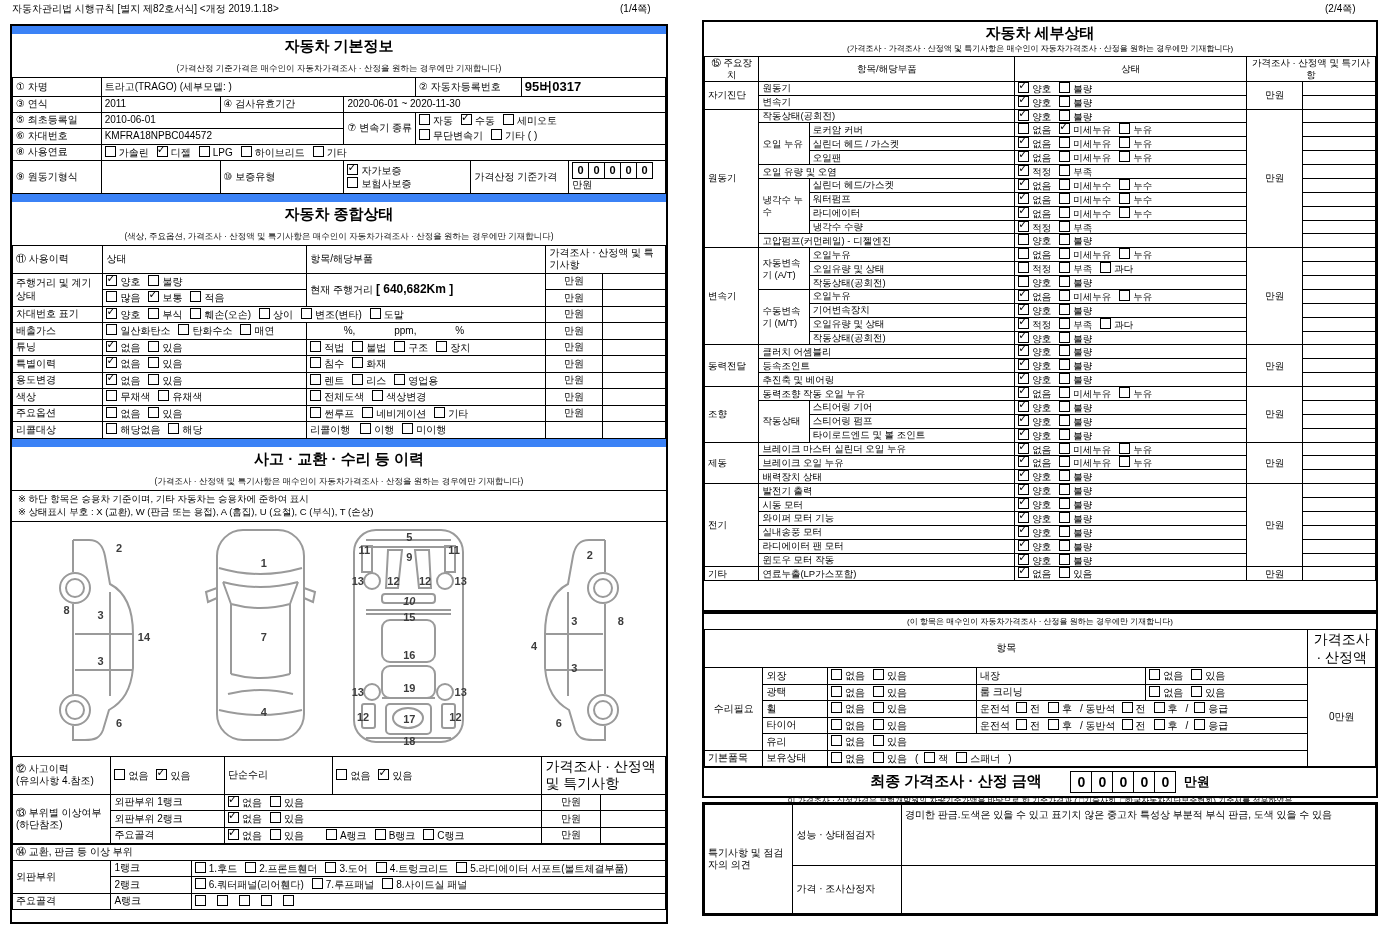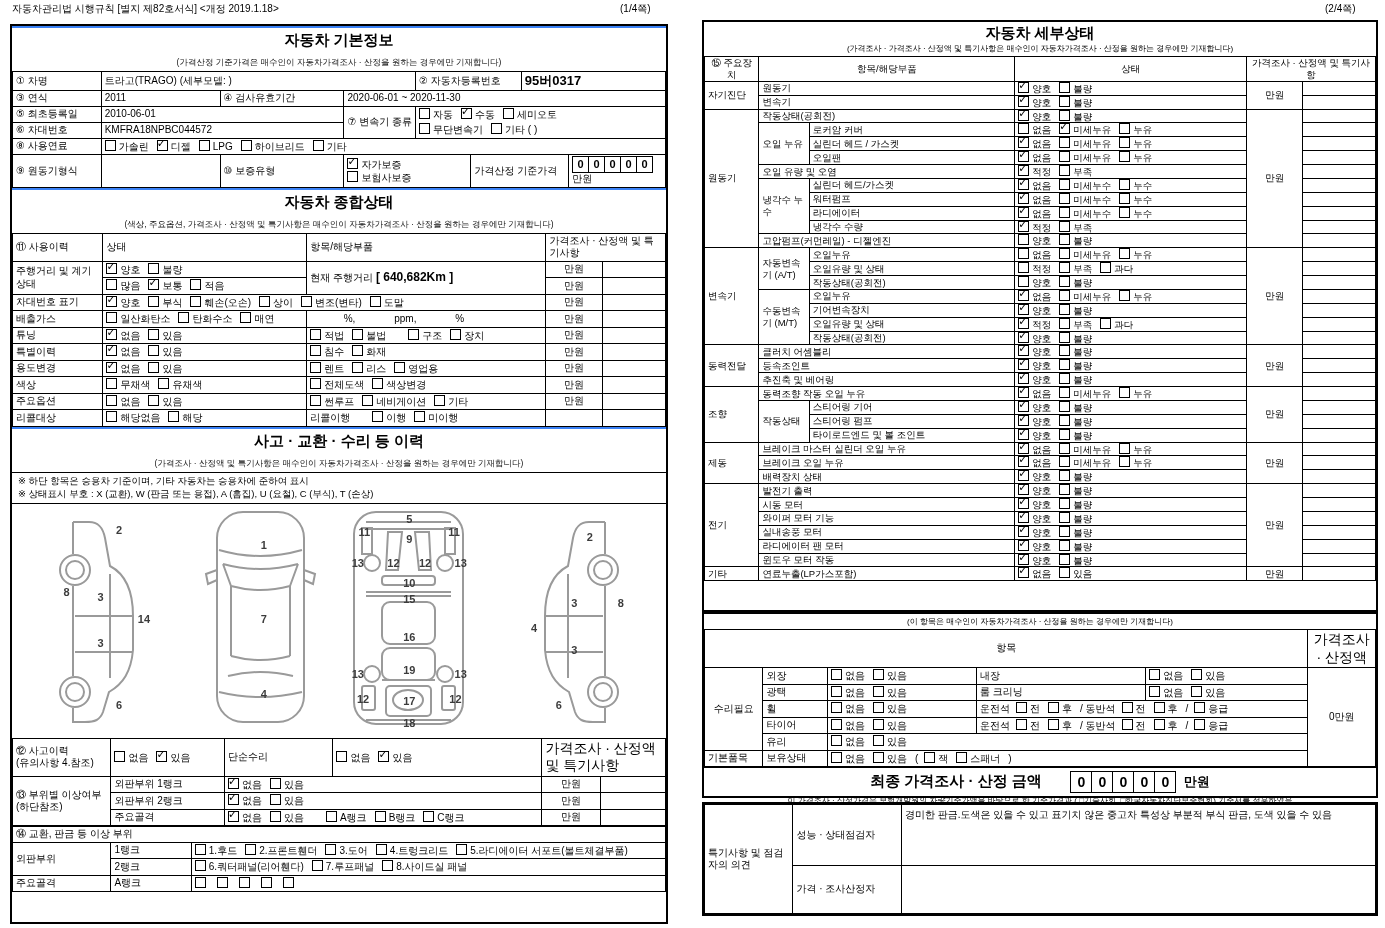--- a/index.html
+++ b/index.html
@@ -4,21 +4,21 @@
 <style>
   html,body{margin:0;padding:0;background:#fff;}
   body{width:1385px;height:928px;position:relative;font-family:"Liberation Sans","DejaVu Sans",sans-serif;color:#000;}
   .sheet{position:absolute;inset:0;}
   .meta{position:absolute;top:2px;font-size:10px;}
   .pagebox{position:absolute;border:2px solid #000;background:#fff;}
   table{width:100%;border-collapse:collapse;table-layout:fixed;}
   td,th{border:1px solid #000;font-size:10px;padding:1px 3px;vertical-align:middle;overflow:hidden;line-height:1.25;}
   .c{text-align:center;}
   .b{font-weight:bold;}
-  .sechead{border-top:2px solid #3b82f6;text-align:center;padding:3px 0 2px;}
+  .sechead{border-top:8px solid #3b82f6;text-align:center;padding:3px 0 2px;}
   .sechead .st{font-size:15px;font-weight:bold;}
   .sechead .ss{font-size:8.5px;color:#111;margin-top:7px;}
   .ck{margin-right:8px;white-space:nowrap;display:inline-block;}
   .cb{display:inline-block;width:9px;height:9px;border:1px solid #000;margin-right:3px;vertical-align:-1px;position:relative;background:#fff;}
   .cb.on::after{content:"\2713";position:absolute;left:-1px;top:-4px;font-size:11px;font-weight:bold;}
   .dg{display:inline-block;width:15px;height:15px;border:1px solid #000;margin-right:-1px;text-align:center;font-weight:bold;font-size:11px;line-height:15px;vertical-align:middle;background:#fff;}
   .dgbig .dg{width:20px;height:20px;font-size:14px;line-height:20px;}
   .pre{white-space:pre;}
   .lab{background:#fff;}
   
@@ -142,21 +142,21 @@
       <tr>
         <td>배출가스</td>
         <td><span class="ck"><span class="cb"></span><span>일산화탄소</span></span><span class="ck"><span class="cb"></span><span>탄화수소</span></span><span class="ck"><span class="cb"></span><span>매연</span></span></td>
         <td class="pre">            %,              ppm,              %</td>
         <td class="c">만원</td>
             <td></td>
       </tr>
       <tr>
         <td>튜닝</td>
         <td><span class="ck"><span class="cb on"></span><span>없음</span></span><span class="ck"><span class="cb"></span><span>있음</span></span></td>
-        <td><span class="ck"><span class="cb"></span><span>적법</span></span><span class="ck"><span class="cb"></span><span>불법</span></span><span class="ck" style="margin-left: 14px;"><span class="cb"></span><span>구조</span></span><span class="ck"><span class="cb"></span><span>장치</span></span></td>
+        <td><span class="ck"><span class="cb"></span><span>적법</span></span><span class="ck"><span class="cb"></span><span>불법</span></span><span class="ck" style=""><span class="cb"></span><span>구조</span></span><span class="ck"><span class="cb"></span><span>장치</span></span></td>
         <td class="c">만원</td>
             <td></td>
       </tr>
       <tr>
         <td>특별이력</td>
         <td><span class="ck"><span class="cb on"></span><span>없음</span></span><span class="ck"><span class="cb"></span><span>있음</span></span></td>
         <td><span class="ck"><span class="cb"></span><span>침수</span></span><span class="ck"><span class="cb"></span><span>화재</span></span></td>
         <td class="c">만원</td>
             <td></td>
       </tr>
@@ -177,21 +177,21 @@
       <tr>
         <td>주요옵션</td>
         <td><span class="ck"><span class="cb"></span><span>없음</span></span><span class="ck"><span class="cb"></span><span>있음</span></span></td>
         <td><span class="ck"><span class="cb"></span><span>썬루프</span></span><span class="ck"><span class="cb"></span><span>네비게이션</span></span><span class="ck"><span class="cb"></span><span>기타</span></span></td>
         <td class="c">만원</td>
             <td></td>
       </tr>
       <tr>
         <td>리콜대상</td>
         <td><span class="ck"><span class="cb"></span><span>해당없음</span></span><span class="ck"><span class="cb"></span><span>해당</span></span></td>
-        <td><span style="margin-right:22px;">리콜이행</span><span><span class="ck"><span class="cb"></span><span>이행</span></span><span class="ck"><span class="cb"></span><span>미이행</span></span></span></td>
+        <td><span style="margin-right:10px;">리콜이행</span><span><span class="ck"><span class="cb"></span><span>이행</span></span><span class="ck"><span class="cb"></span><span>미이행</span></span></span></td>
         <td></td>
             <td></td>
       </tr>
     </tbody>
       </table>
 
     <div class="sechead">
       <div class="st">사고 · 교환 · 수리 등 이력</div>
       <div class="ss">(가격조사 · 산정액 및 특기사항은 매수인이 자동차가격조사 · 산정을 원하는 경우에만 기재합니다)</div>
     </div>
@@ -258,21 +258,21 @@
           <path d="M20,212 L105,212"></path>
         </svg>
       <span class="dnum" style="left: 50%; top: 5%;">5</span>
           <span class="dnum" style="left: 16%; top: 11%;">11</span>
           <span class="dnum" style="left: 50%; top: 14%;">9</span>
           <span class="dnum" style="left: 84%; top: 11%;">11</span>
           <span class="dnum" style="left: 11%; top: 25%;">13</span>
           <span class="dnum" style="left: 38%; top: 25%;">12</span>
           <span class="dnum" style="left: 62%; top: 25%;">12</span>
           <span class="dnum" style="left: 89%; top: 25%;">13</span>
-          <span class="dnum" style="left: 50%; top: 34%;">10</span>
+          <span class="dnum" style="left: 50%; top: 34%; font-style: italic;">10</span>
           <span class="dnum" style="left: 50%; top: 41%;">15</span>
           <span class="dnum" style="left: 50%; top: 53%; margin-top: 12px;">16</span>
           <span class="dnum" style="left: 11%; top: 75%;">13</span>
           <span class="dnum" style="left: 50%; top: 73%;">19</span>
           <span class="dnum" style="left: 89%; top: 75%;">13</span>
           <span class="dnum" style="left: 15%; top: 86%;">12</span>
           <span class="dnum" style="left: 50%; top: 87%;">17</span>
           <span class="dnum" style="left: 85%; top: 86%;">12</span>
           <span class="dnum" style="left: 50%; top: 97%;">18</span>
         </div>

